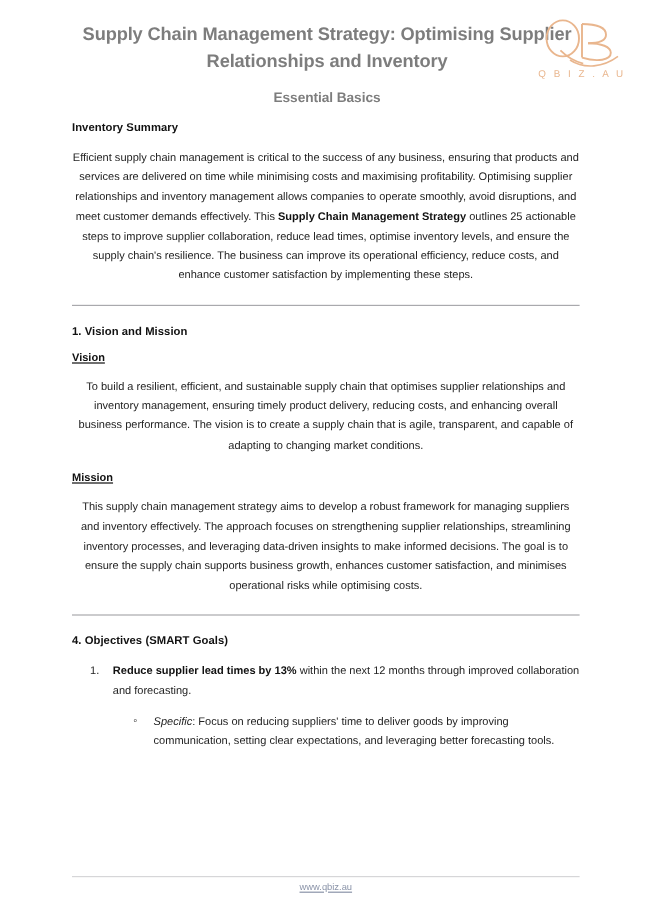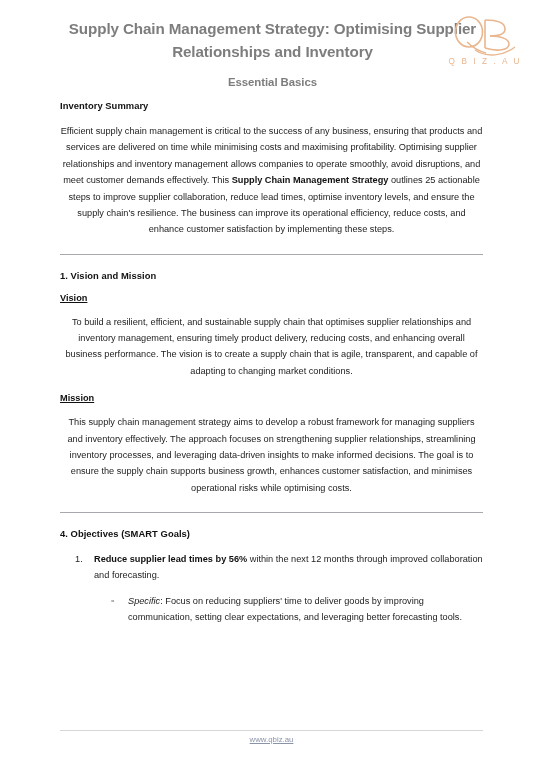--- a/index.html
+++ b/index.html
@@ -237,21 +237,21 @@
       <h3 class="sub-heading">Mission</h3>
       <p class="para">This supply chain management strategy aims to develop a robust framework for managing suppliers and inventory effectively. The approach focuses on strengthening supplier relationships, streamlining inventory processes, and leveraging data-driven insights to make informed decisions. The goal is to ensure the supply chain supports business growth, enhances customer satisfaction, and minimises operational risks while optimising costs.</p>
     </div>
 
     <hr class="rule">
 
     <div class="block">
       <h2 class="section-heading">4. Objectives (SMART Goals)</h2>
       <ol class="numbered">
         <li>
-          <span class="b">Reduce supplier lead times by 56%</span><span> within the next 12 months through improved collaboration and forecasting.</span>
+          <span class="b">Reduce supplier lead times by 13%</span><span> within the next 12 months through improved collaboration and forecasting.</span>
           <ul class="sublist">
             <li>
               <span class="it">Specific</span><span>: Focus on reducing suppliers' time to deliver goods by improving communication, setting clear expectations, and leveraging better forecasting tools.</span>
             </li>
           </ul>
         </li>
       </ol>
     </div>
 
   </div>

